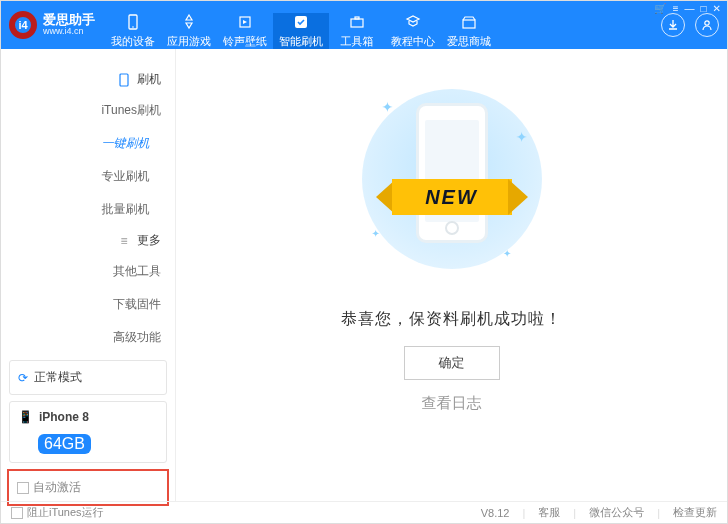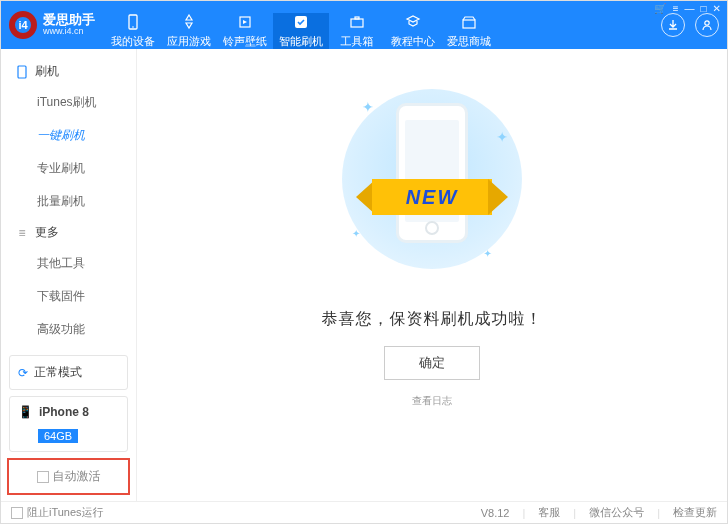--- a/index.html
+++ b/index.html
@@ -13,47 +13,47 @@
 .logo-text .t2 { font-size: 9px; opacity: .9; }
 .nav { display: flex; align-items: flex-end; height: 100%; }
 .nav-item { width: 56px; display: flex; flex-direction: column; align-items: center; justify-content: center; gap: 3px; cursor: pointer; font-size: 11px; }
 .nav-item.active { background: #0a6fe0; }
 .nav-icon { width: 18px; height: 18px; display: flex; align-items: center; justify-content: center; }
 .header-right { margin-left: auto; display: flex; align-items: center; gap: 10px; }
 .win-controls { position: absolute; top: 2px; right: 6px; display: flex; gap: 6px; font-size: 10px; opacity: .9; }
 .win-controls span { cursor: pointer; }
 .circle-btn { width: 24px; height: 24px; border: 1.5px solid rgba(255,255,255,.8); border-radius: 50%; display: flex; align-items: center; justify-content: center; cursor: pointer; }
 .body { flex: 1; display: flex; min-height: 0; }
-.sidebar { width: 136px; border-right: 1px solid #eee; display: flex; flex-direction: column; padding-top: 8px; }
+.sidebar { width: 175px; border-right: 1px solid #eee; display: flex; flex-direction: column; padding-top: 16px; align-items: flex-end; }
 .sb-group { padding: 6px 14px; color: #444; display: flex; align-items: center; gap: 6px; font-size: 12px; }
 .sb-group .gi { width: 14px; height: 14px; display: inline-flex; align-items: center; justify-content: center; color: #1e88ff; }
 .sb-items { display: flex; flex-direction: column; }
 .sb-item { padding: 8px 14px 8px 36px; color: #666; cursor: pointer; font-size: 12px; }
 .sb-item.active { color: #1e88ff; font-style: italic; }
 .sb-bottom { margin-top: auto; }
 .status-box, .device-box { margin: 6px 8px; border: 1px solid #e5e5e5; border-radius: 3px; padding: 8px; display: flex; align-items: center; gap: 6px; font-size: 12px; color: #444; }
 .device-box { flex-wrap: wrap; }
-.storage-tag { background: #1e88ff; color: #fff; font-size: 11px; padding: 1px 6px; border-radius: 0; margin-left: 20px; margin-top: 4px; }
-.redbox { margin: 4px 6px 6px; border: 2px solid #e74c3c; padding: 8px; display: flex; gap: 14px; align-items: center; font-size: 12px; color: #888; flex-direction: column; }
+.storage-tag { background: #1e88ff; color: #fff; font-size: 16px; padding: 1px 6px; border-radius: 6px; margin-left: 20px; margin-top: 4px; }
+.redbox { margin: 4px 6px 6px; border: 2px solid #e74c3c; padding: 8px; display: flex; gap: 14px; align-items: center; font-size: 12px; color: #888; }
 .chk { width: 12px; height: 12px; border: 1px solid #bbb; display: inline-block; margin-right: 4px; vertical-align: middle; }
 .content { flex: 1; display: flex; flex-direction: column; align-items: center; background: #fff; padding-top: 40px; }
 .illus { width: 180px; height: 180px; position: relative; }
 .bg-circle { position: absolute; inset: 0; border-radius: 50%; background: radial-gradient(circle at 50% 45%, #bfe6ff 0%, #d9f0ff 60%, #eef8ff 100%); }
 .star { position: absolute; color: #8fd4ff; font-size: 14px; }
 .phone { position: absolute; left: 50%; top: 14px; transform: translateX(-50%); width: 72px; height: 140px; background: #fff; border: 3px solid #e8f0f5; border-radius: 10px; }
 .phone::before { content: ""; position: absolute; top: 14px; left: 6px; right: 6px; bottom: 18px; background: #f2f7fb; border-radius: 2px; }
 .phone::after { content: ""; position: absolute; bottom: 5px; left: 50%; transform: translateX(-50%); width: 10px; height: 10px; border: 2px solid #e0e6ea; border-radius: 50%; }
 .ribbon { position: absolute; left: 50%; top: 85px; transform: translateX(-50%); width: 160px; height: 46px; }
-.ribbon-body { position: absolute; left: 20px; right: 20px; top: 5px; bottom: 5px; background: #ffc107; display: flex; align-items: center; justify-content: center; font-weight: bold; font-size: 20px; color: #1d4ed8; letter-spacing: 2px; font-style: italic; }
+.ribbon-body { position: absolute; left: 20px; right: 20px; top: 5px; bottom: 5px; background: #ffc107; display: flex; align-items: center; justify-content: center; font-weight: bold; font-size: 20px; color: #0f172a; letter-spacing: 2px; font-style: italic; }
 .ribbon-left, .ribbon-right { position: absolute; width: 0; height: 0; top: 5px; border-top: 18px solid transparent; border-bottom: 18px solid transparent; }
 .ribbon-left { left: 4px; border-right: 20px solid #e6a800; }
 .ribbon-right { right: 4px; border-left: 20px solid #e6a800; }
 .success-text { margin-top: 40px; font-size: 16px; color: #333; letter-spacing: 1px; }
 .ok-btn { margin-top: 16px; padding: 7px 34px; border: 1px solid #ccc; background: #fff; cursor: pointer; font-size: 13px; color: #444; }
-.log-link { margin-top: 14px; font-size: 10px; color: #999; cursor: pointer; }
+.log-link { margin-top: 14px; font-size: 15px; color: #999; cursor: pointer; }
 .footer { height: 22px; border-top: 1px solid #eee; display: flex; align-items: center; padding: 0 10px; font-size: 11px; color: #888; gap: 10px; }
 .footer .right { margin-left: auto; display: flex; gap: 13px; align-items: center; }
 .sep { color: #ddd; }
 svg { display: block; }
 </style>
 </head>
 <body>
 
 <div class="app">
   <div class="header">

